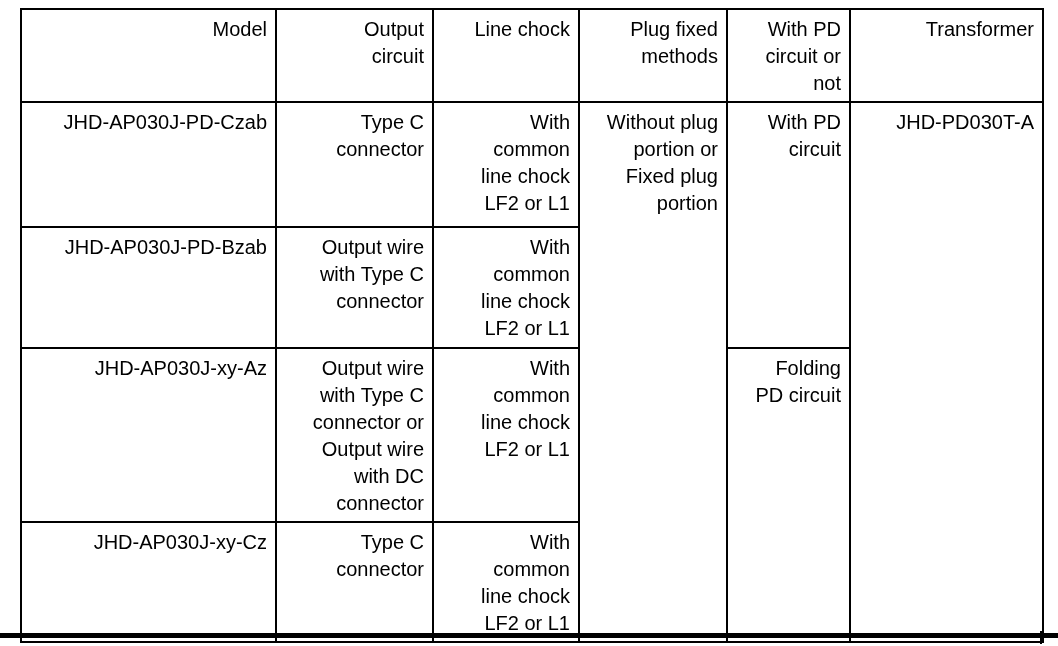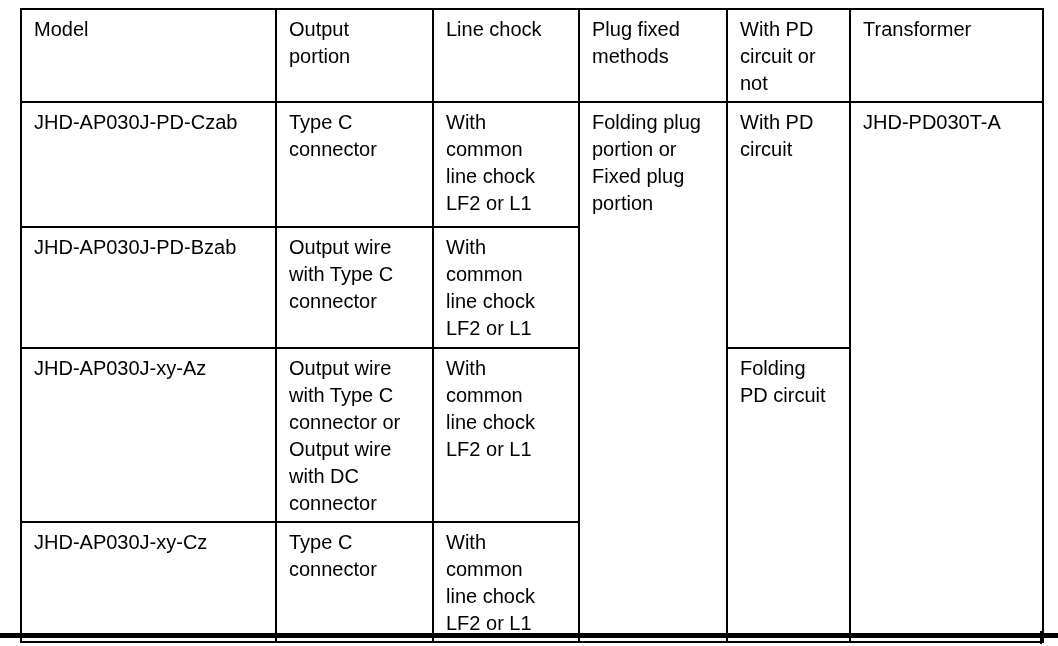--- a/index.html
+++ b/index.html
@@ -19,21 +19,21 @@
     position: absolute;
     left: 20px;
     top: 8px;
     border-collapse: collapse;
     table-layout: fixed;
   }
   table.spec th,
   table.spec td {
     border: 2px solid #000;
     vertical-align: top;
-    text-align: left;
+    text-align: right;
     font-weight: normal;
     font-size: 20px;
     line-height: 27px;
     padding: 6px 8px 4px 12px;
     white-space: pre-line;
     overflow: hidden;
   }
   .page-rule {
     position: absolute;
     left: 0;
@@ -60,38 +60,38 @@
     <col style="width:157px">
     <col style="width:146px">
     <col style="width:148px">
     <col style="width:123px">
     <col style="width:193px">
   </colgroup>
   <tbody>
     <tr style="height:89px">
       <th>Model</th>
       <th>Output
-portion</th>
+circuit</th>
       <th>Line chock</th>
       <th>Plug fixed
 methods</th>
       <th>With PD
 circuit or
 not</th>
       <th>Transformer</th>
     </tr>
     <tr style="height:125px">
       <td>JHD-AP030J-PD-Czab</td>
       <td>Type C
 connector</td>
       <td>With
 common
 line chock
 LF2 or L1</td>
-      <td rowspan="4">Folding plug
+      <td rowspan="4">Without plug
 portion or
 Fixed plug
 portion</td>
       <td rowspan="2">With PD
 circuit</td>
       <td rowspan="4">JHD-PD030T-A</td>
     </tr>
     <tr style="height:121px">
       <td>JHD-AP030J-PD-Bzab</td>
       <td>Output wire

